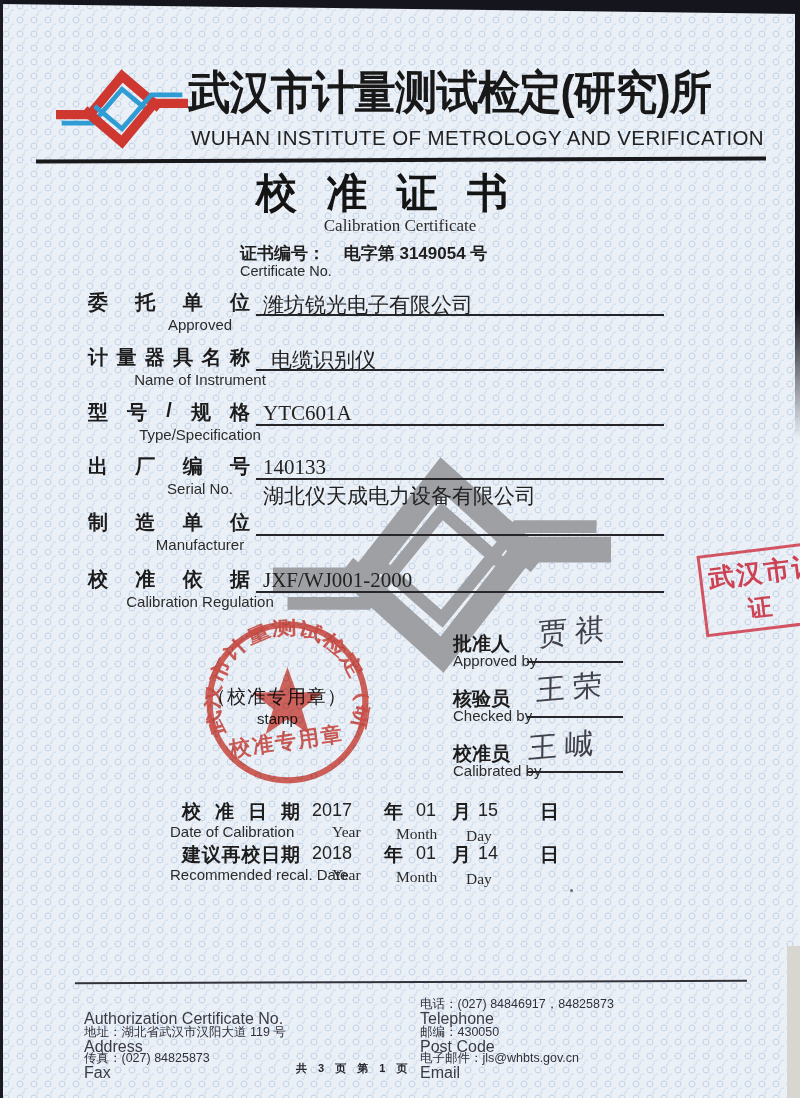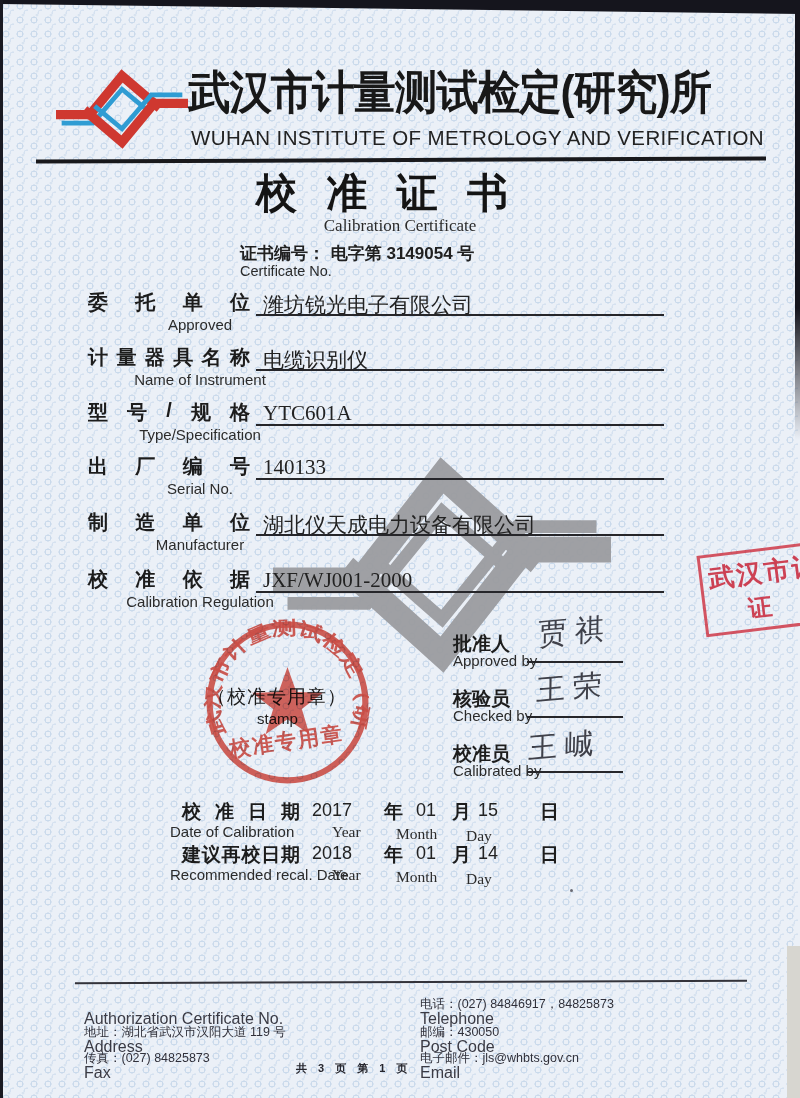--- a/index.html
+++ b/index.html
@@ -91,21 +91,21 @@
   <div class="abs cert-title" data-justify="">
       <span>校</span>
       <span>准</span>
       <span>证</span>
       <span>书</span>
     </div>
   <div class="abs cert-title-en serif">Calibration Certificate</div>
 
   <div class="abs certno-line nowrap">
     <span>证书编号：</span>
-    <span style="margin-left:1px;">电字第 3149054 号</span>
+    <span style="margin-left:14px;">电字第 3149054 号</span>
   </div>
   <div class="abs certno-en">Certificate No.</div>
 
   <svg class="abs watermark" viewBox="0 0 140 100" preserveAspectRatio="none">
     <path d="M 0,56 L 36,56 L 70,15 L 110,49" fill="none" stroke="#9b9ca0" stroke-width="10"></path>
     <path d="M 6,65 L 39,65 L 70,29 L 99,53" fill="none" stroke="#9b9ca0" stroke-width="5"></path>
     <path d="M 140,44 L 104,44 L 70,85 L 30,51" fill="none" stroke="#9b9ca0" stroke-width="10"></path>
     <path d="M 134,35 L 101,35 L 70,71 L 41,47" fill="none" stroke="#9b9ca0" stroke-width="5"></path>
   </svg>
 
@@ -121,21 +121,21 @@
 
   <div class="abs f-label" style="top:344px;" data-justify="">
       <span>计</span>
       <span>量</span>
       <span>器</span>
       <span>具</span>
       <span>名</span>
       <span>称</span>
     </div>
   <div class="abs f-en" style="top:371px;">Name of Instrument</div>
-  <div class="abs f-value serif" style="top:346px;">电缆识别仪</div>
+  <div class="abs f-value serif" style="top:346px;margin-left:8px;">电缆识别仪</div>
   <div class="abs f-line" style="top:369px;"></div>
 
   <div class="abs f-label" style="top:399px;" data-justify="">
       <span>型</span>
       <span>号</span>
       <span>/</span>
       <span>规</span>
       <span>格</span>
     </div>
   <div class="abs f-en" style="top:426px;">Type/Specification</div>
@@ -152,21 +152,21 @@
   <div class="abs f-value serif" style="top:455px;">140133</div>
   <div class="abs f-line" style="top:478px;"></div>
 
   <div class="abs f-label" style="top:509px;" data-justify="">
       <span>制</span>
       <span>造</span>
       <span>单</span>
       <span>位</span>
     </div>
   <div class="abs f-en" style="top:536px;">Manufacturer</div>
-  <div class="abs f-value serif" style="top:511px;">湖北仪天成电力设备有限公司</div>
+  <div class="abs f-value serif" style="top:482px;">湖北仪天成电力设备有限公司</div>
   <div class="abs f-line" style="top:534px;"></div>
 
   <div class="abs f-label" style="top:566px;" data-justify="">
       <span>校</span>
       <span>准</span>
       <span>依</span>
       <span>据</span>
     </div>
   <div class="abs f-en" style="top:593px;">Calibration Regulation</div>
   <div class="abs f-value serif" style="top:568px;">JXF/WJ001-2000</div>

